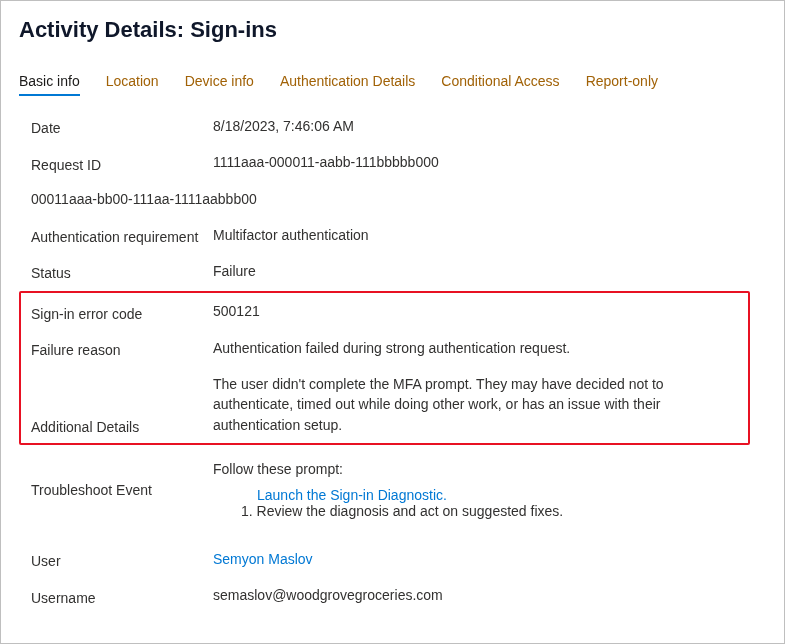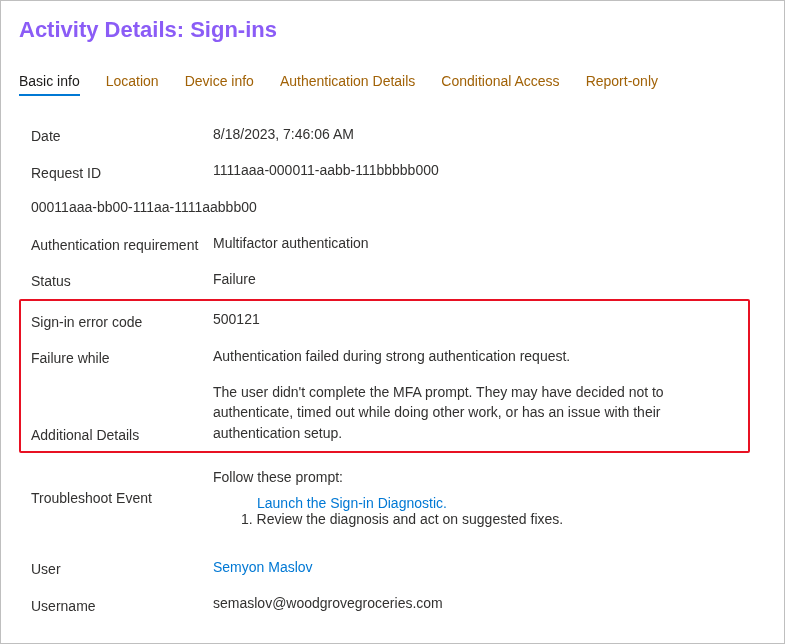--- a/index.html
+++ b/index.html
@@ -14,27 +14,27 @@
       height: 644px;
       border: 1px solid #bfbfbf;
       padding: 16px 18px;
       position: relative;
       overflow: hidden;
     }
     .page-title {
       font-size: 22px;
       font-weight: 600;
       margin-bottom: 30px;
-      color: #8b5cf6;
+      color: #0f172a;
     }
     .tabs {
       display: flex;
       gap: 26px;
       border-bottom: 1px solid transparent;
-      margin-bottom: 20px;
+      margin-bottom: 12px;
     }
     .tab {
       font-size: 14px;
       color: #a16207;
       padding-bottom: 6px;
       cursor: pointer;
       position: relative;
     }
     .tab.active {
       color: #1b1a19;
@@ -140,21 +140,21 @@
       <div class="value">Failure</div>
     </div>
 
 
     <div class="highlight-box">
       <div class="row">
         <div class="label">Sign-in error code</div>
         <div class="value">500121</div>
       </div>
       <div class="row">
-        <div class="label">Failure while</div>
+        <div class="label">Failure reason</div>
         <div class="value">Authentication failed during strong authentication request.</div>
       </div>
       <div class="row">
         <div class="label">Additional Details</div>
         <div class="value">The user didn't complete the MFA prompt. They may have decided not to authenticate, timed out while doing other work, or has an issue with their authentication setup.</div>
       </div>
     </div>
 
     <div class="row troubleshoot-row">
       <div class="label">Troubleshoot Event</div>

